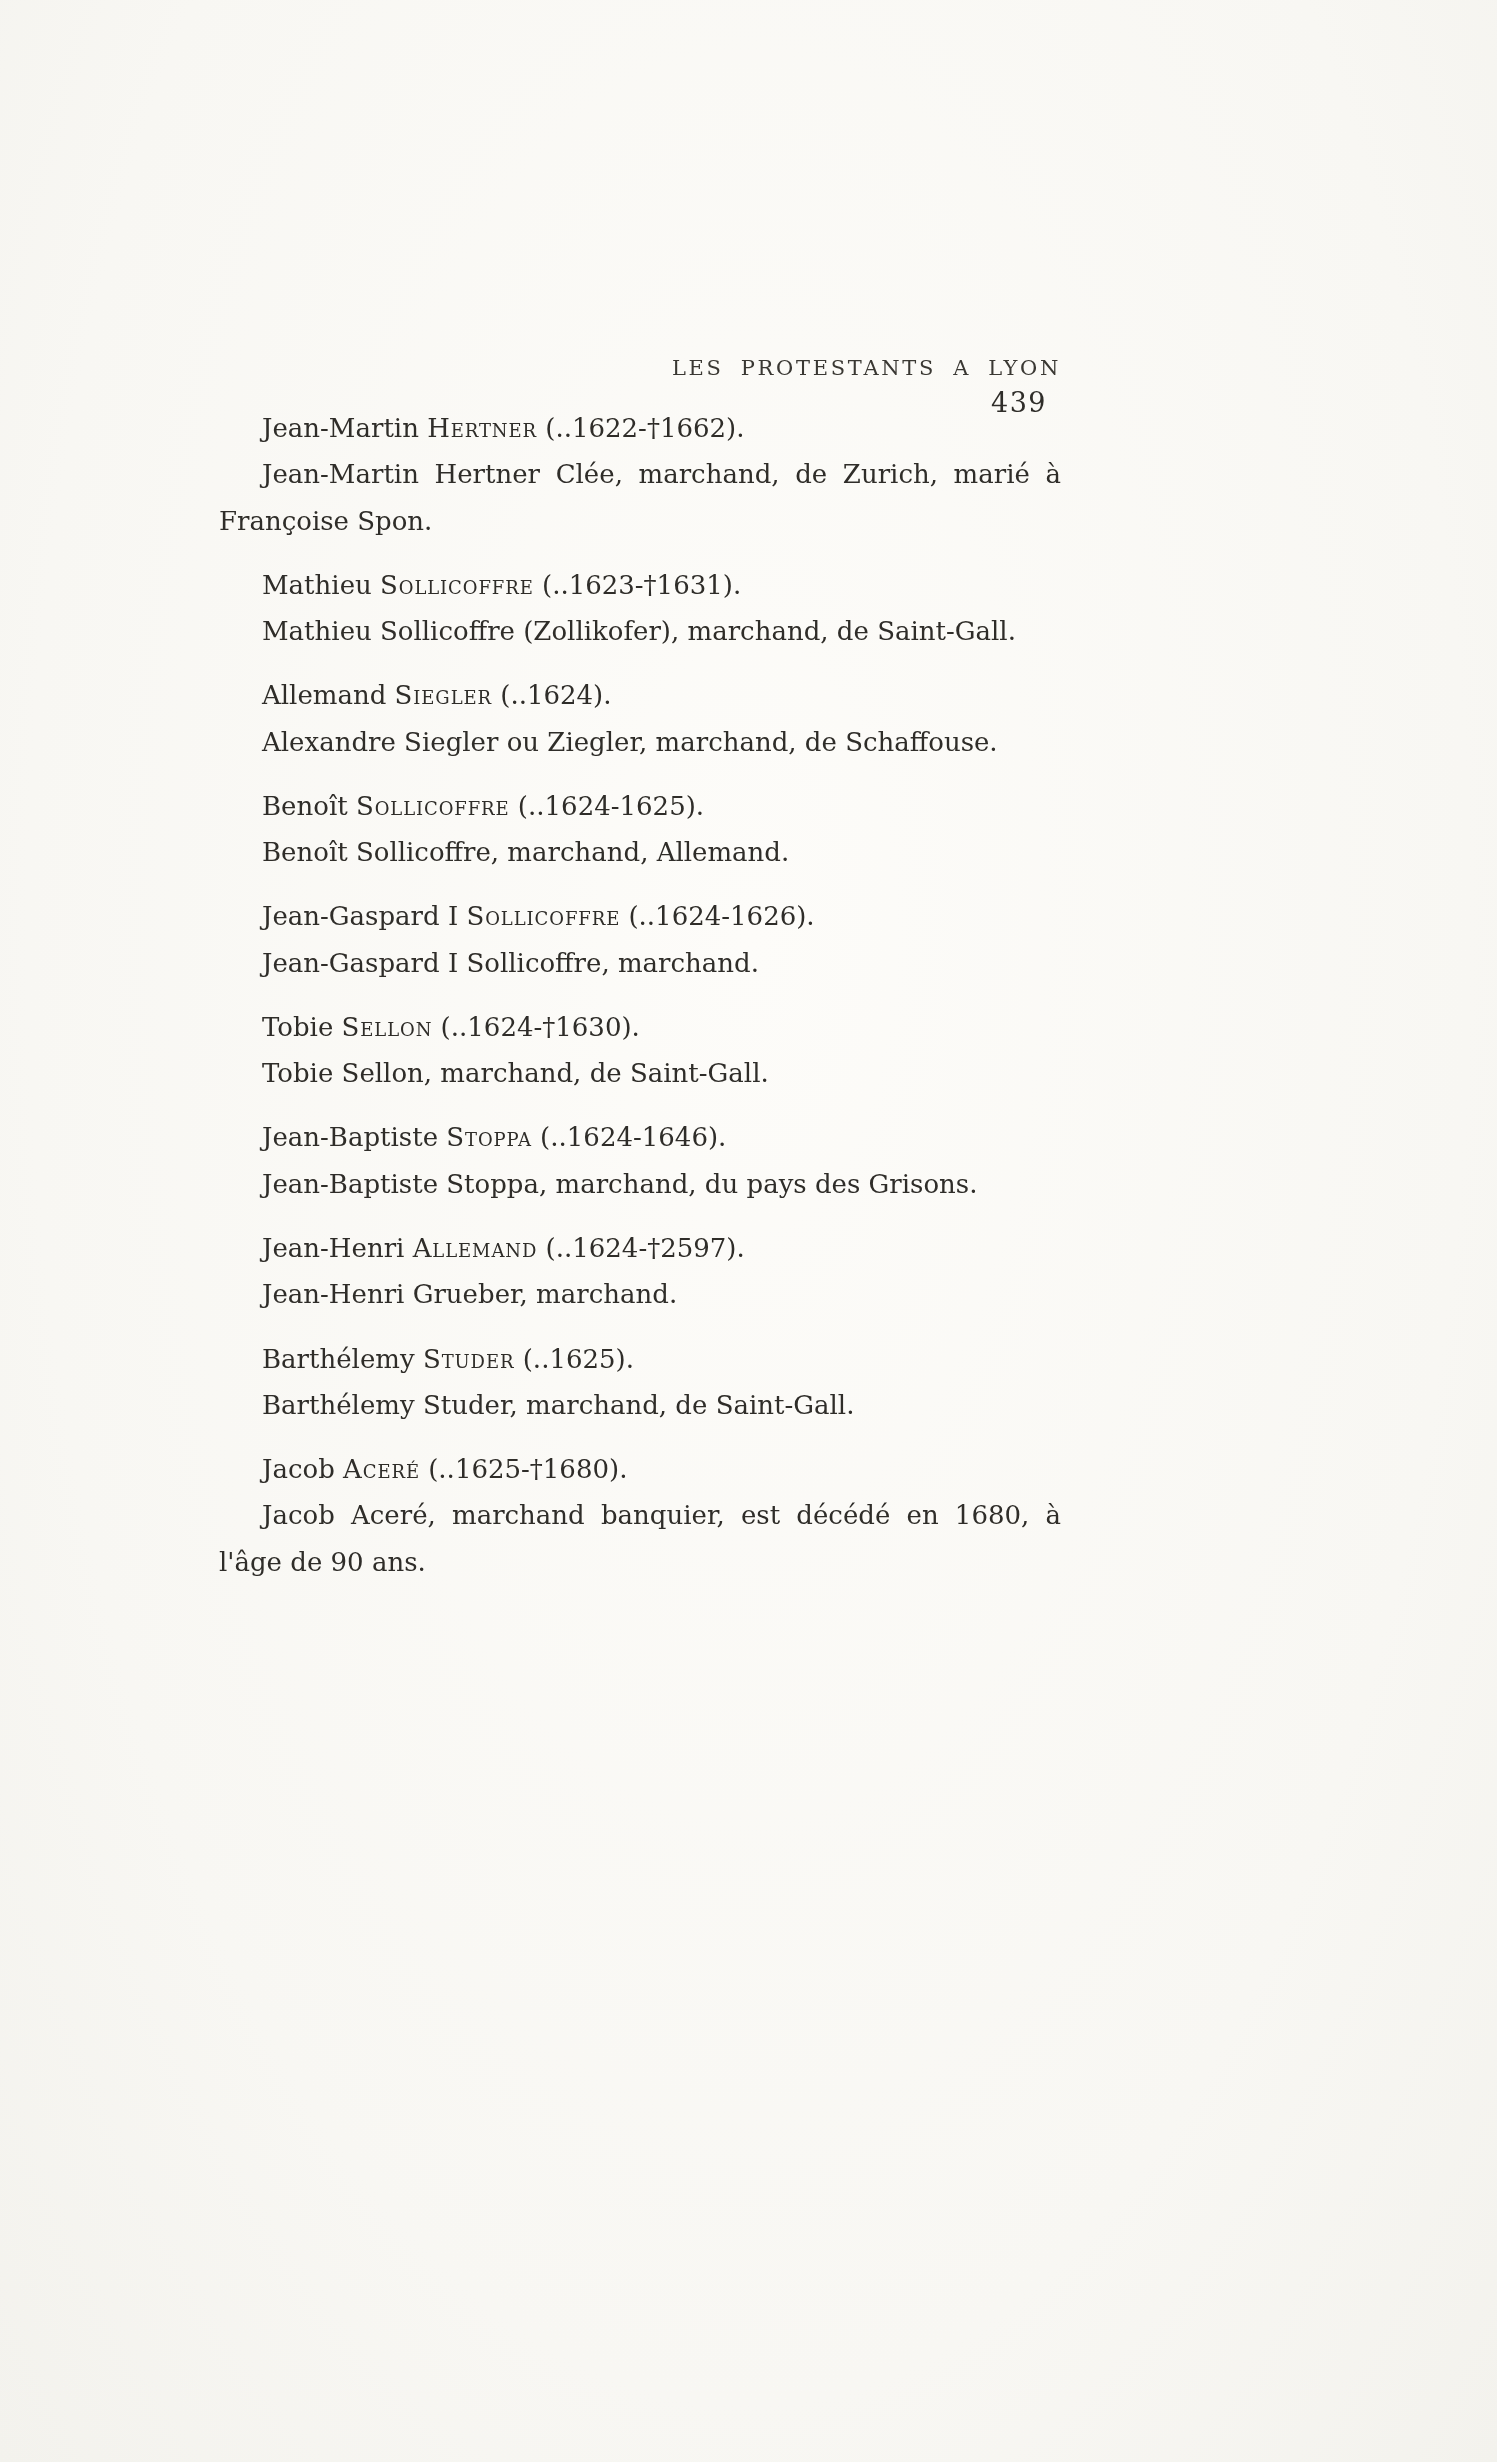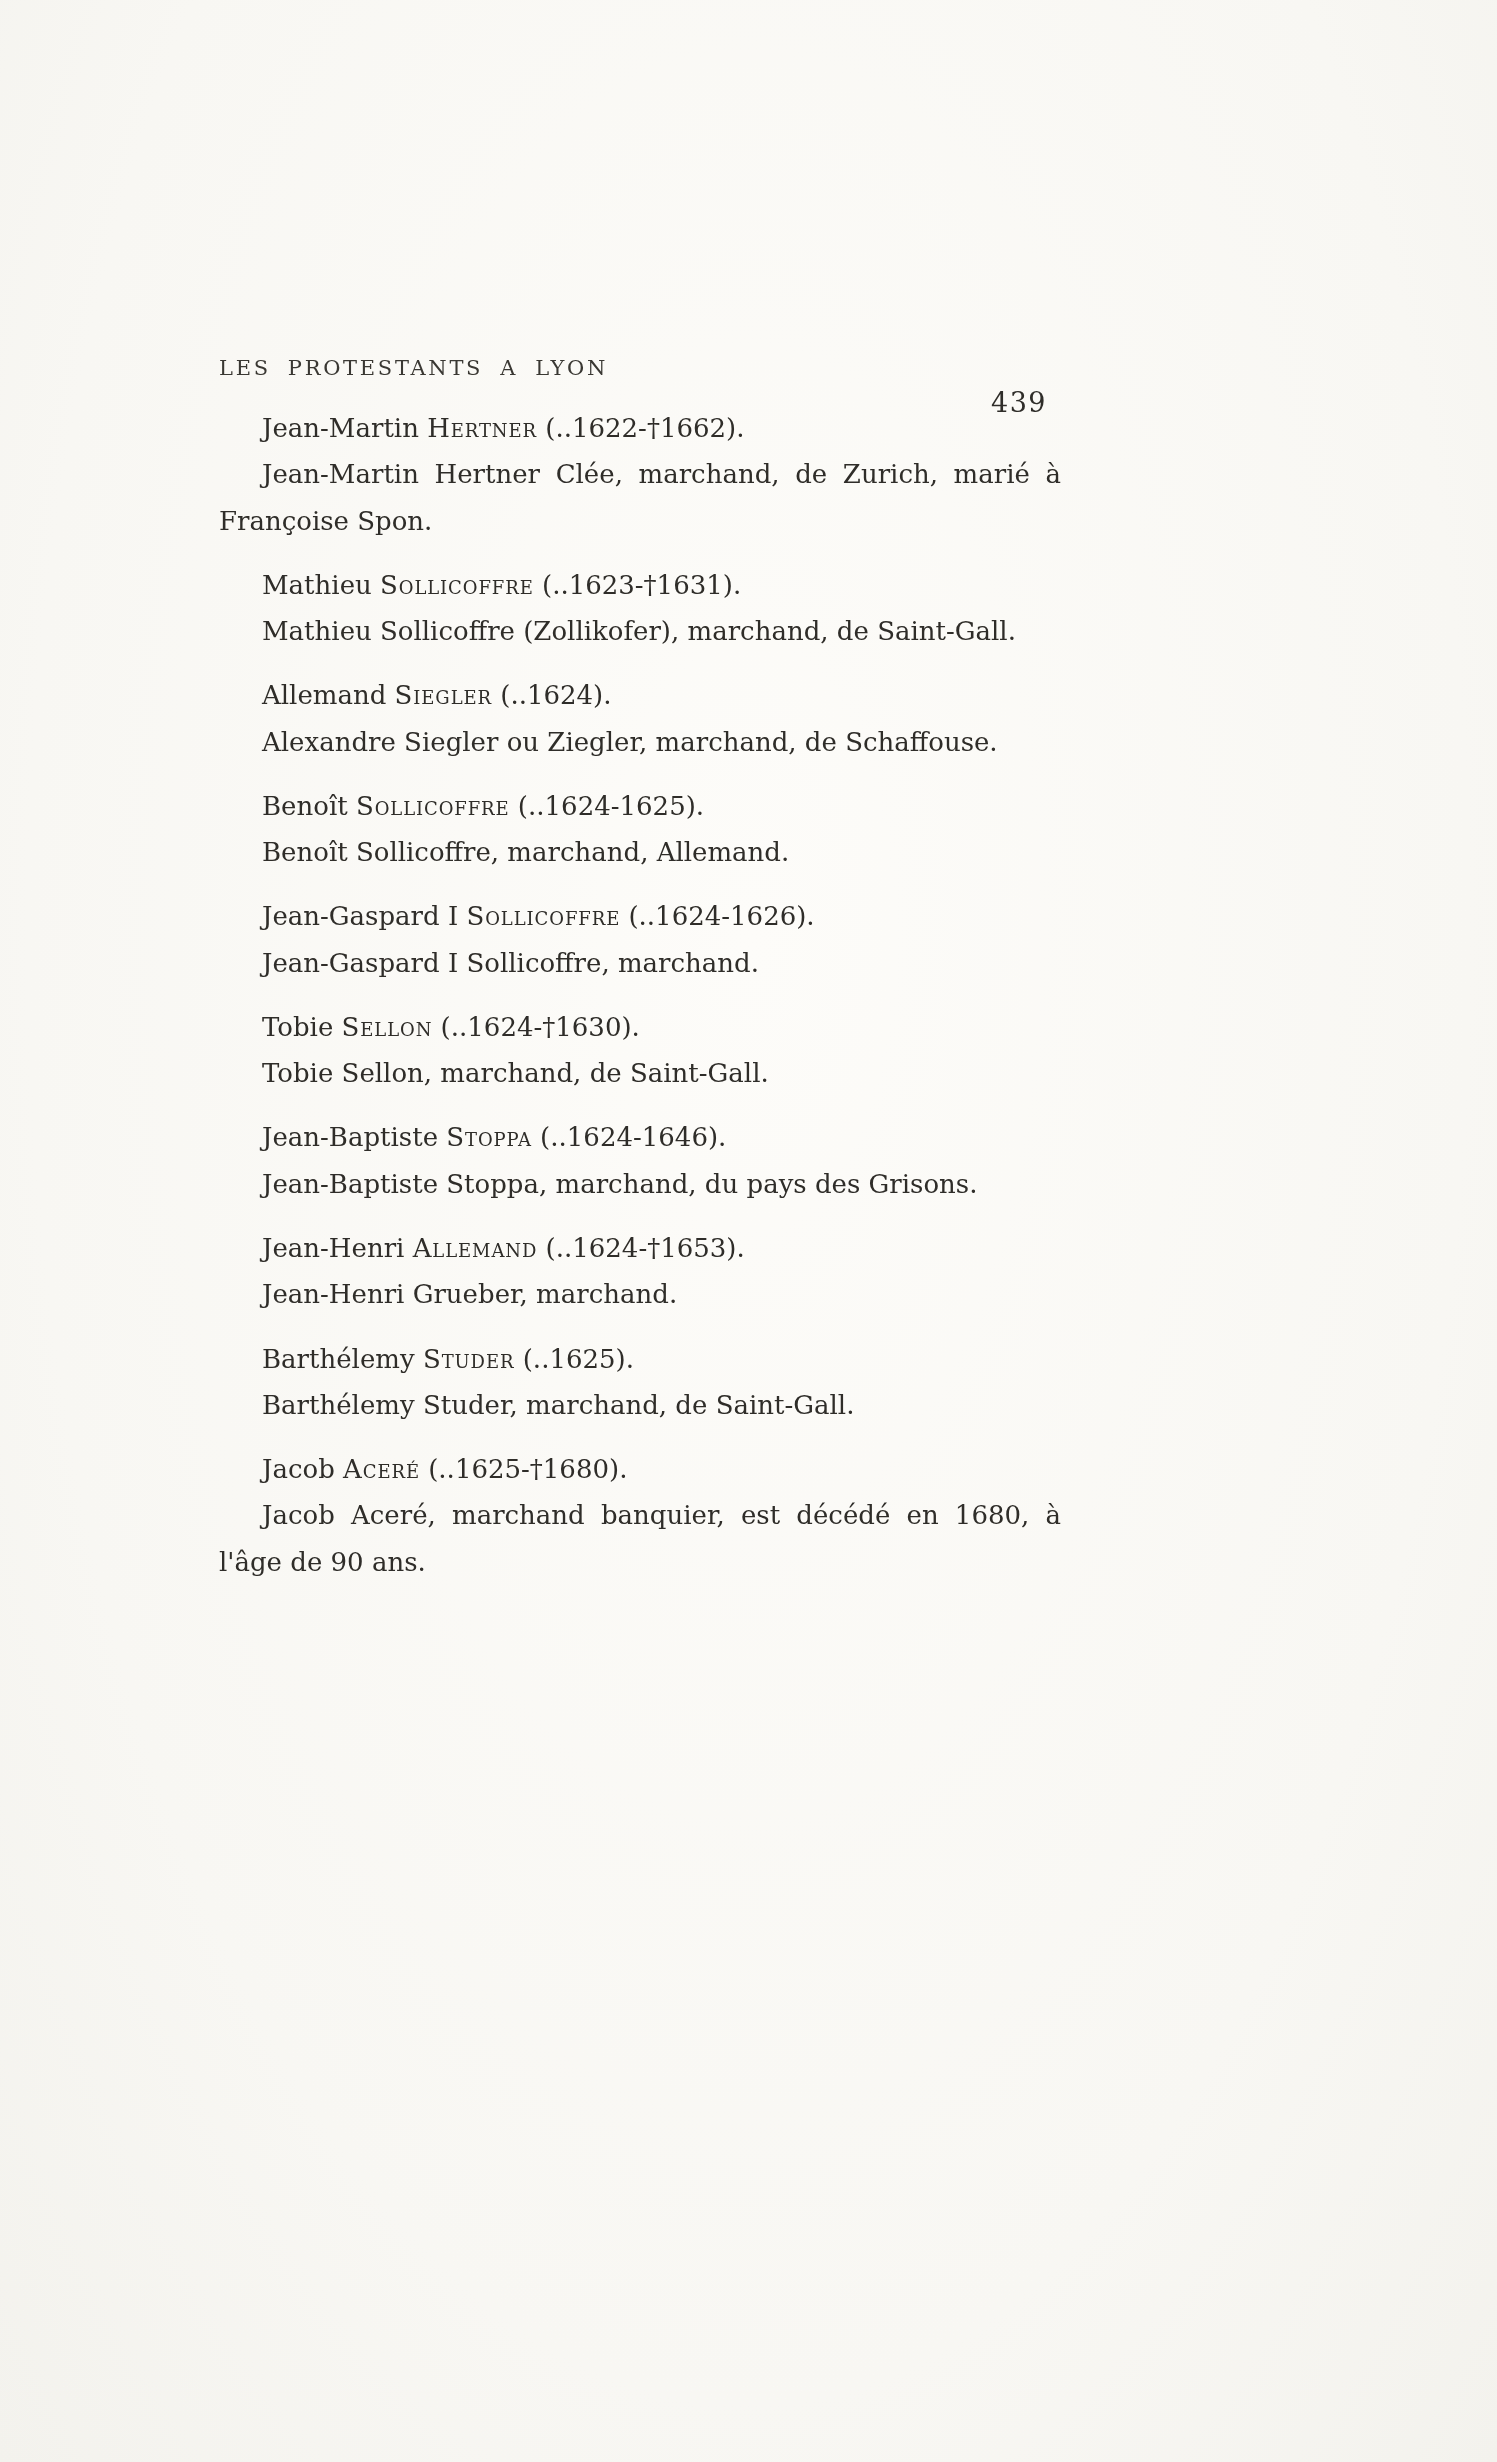--- a/index.html
+++ b/index.html
@@ -20,21 +20,21 @@
 
   .page-content {
     position: absolute;
     left: 219px;
     top: 351px;
     width: 842px;
   }
 
   .running-header {
     position: relative;
-    text-align: left;
+    text-align: right;
     font-size: 21px;
     letter-spacing: 2.7px;
     word-spacing: 7.7px;
     color: #3a3833;
     margin-bottom: 20px;
     height: 34px;
   }
 
   .running-header .header-title {
     display: inline-block;
@@ -117,21 +117,21 @@
       <p class="entry-heading"><span>Tobie </span><span class="sc">Sellon</span><span> (..1624-†1630).</span></p>
       <p class="entry-body">Tobie Sellon, marchand, de Saint-Gall.</p>
     </div>
 
     <div class="entry">
       <p class="entry-heading"><span>Jean-Baptiste </span><span class="sc">Stoppa</span><span> (..1624-1646).</span></p>
       <p class="entry-body">Jean-Baptiste Stoppa, marchand, du pays des Grisons.</p>
     </div>
 
     <div class="entry">
-      <p class="entry-heading"><span>Jean-Henri </span><span class="sc">Allemand</span><span> (..1624-†1653).</span></p>
+      <p class="entry-heading"><span>Jean-Henri </span><span class="sc">Allemand</span><span> (..1624-†2597).</span></p>
       <p class="entry-body">Jean-Henri Grueber, marchand.</p>
     </div>
 
     <div class="entry">
       <p class="entry-heading"><span>Barthélemy </span><span class="sc">Studer</span><span> (..1625).</span></p>
       <p class="entry-body">Barthélemy Studer, marchand, de Saint-Gall.</p>
     </div>
 
     <div class="entry">
       <p class="entry-heading"><span>Jacob </span><span class="sc">Aceré</span><span> (..1625-†1680).</span></p>

